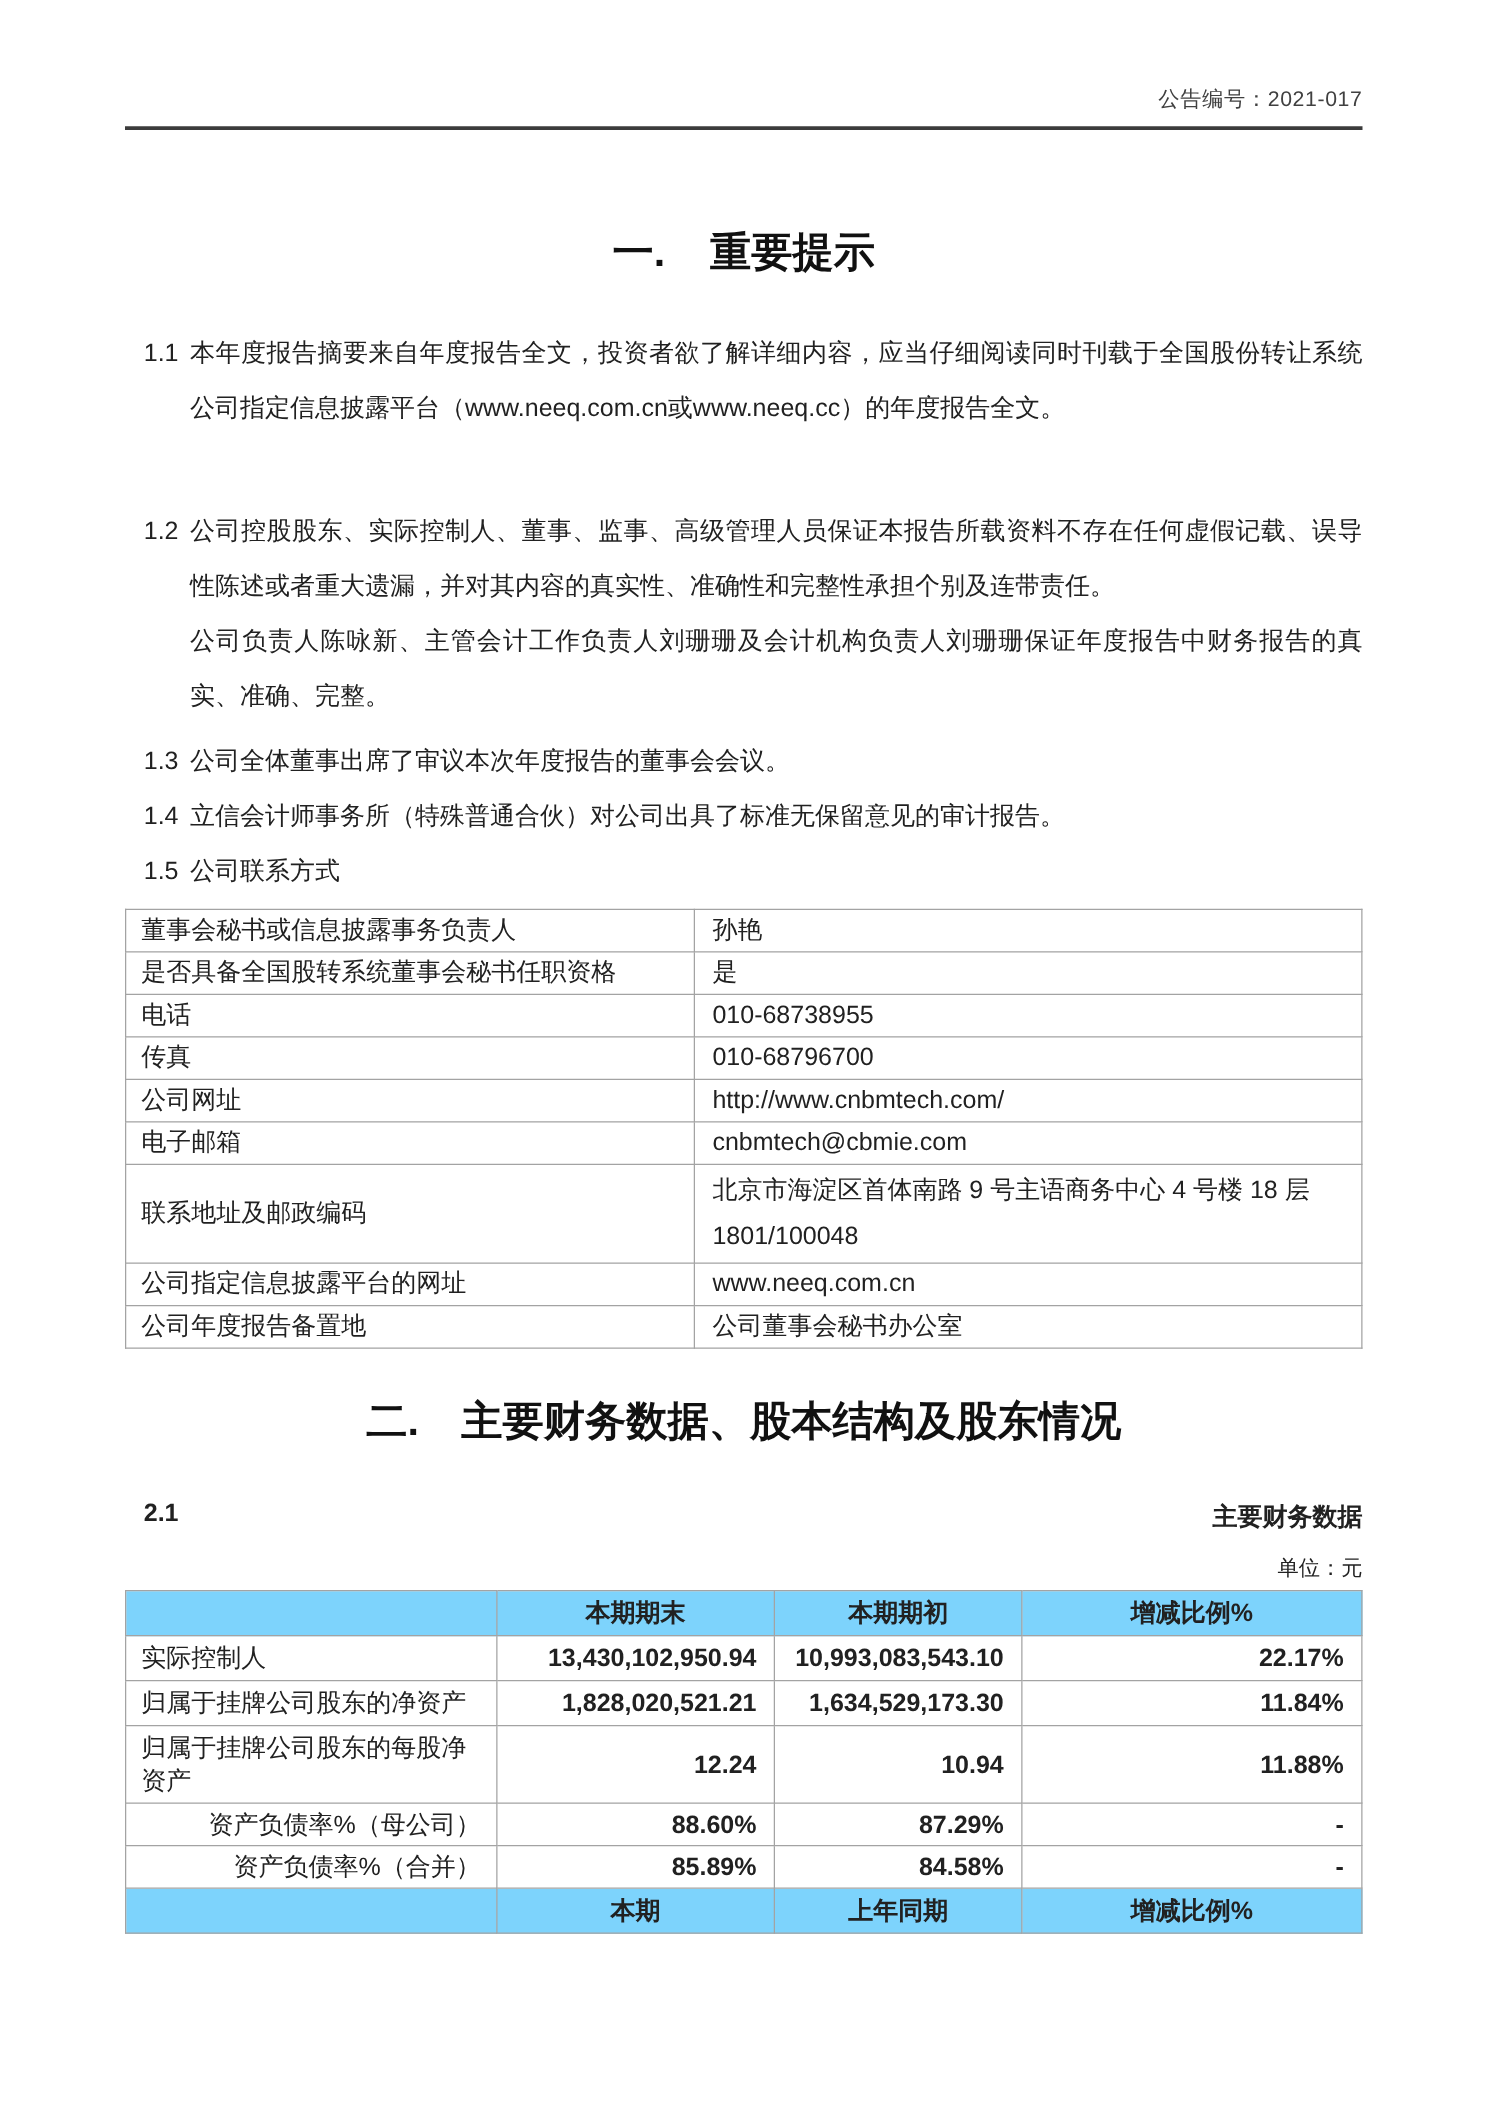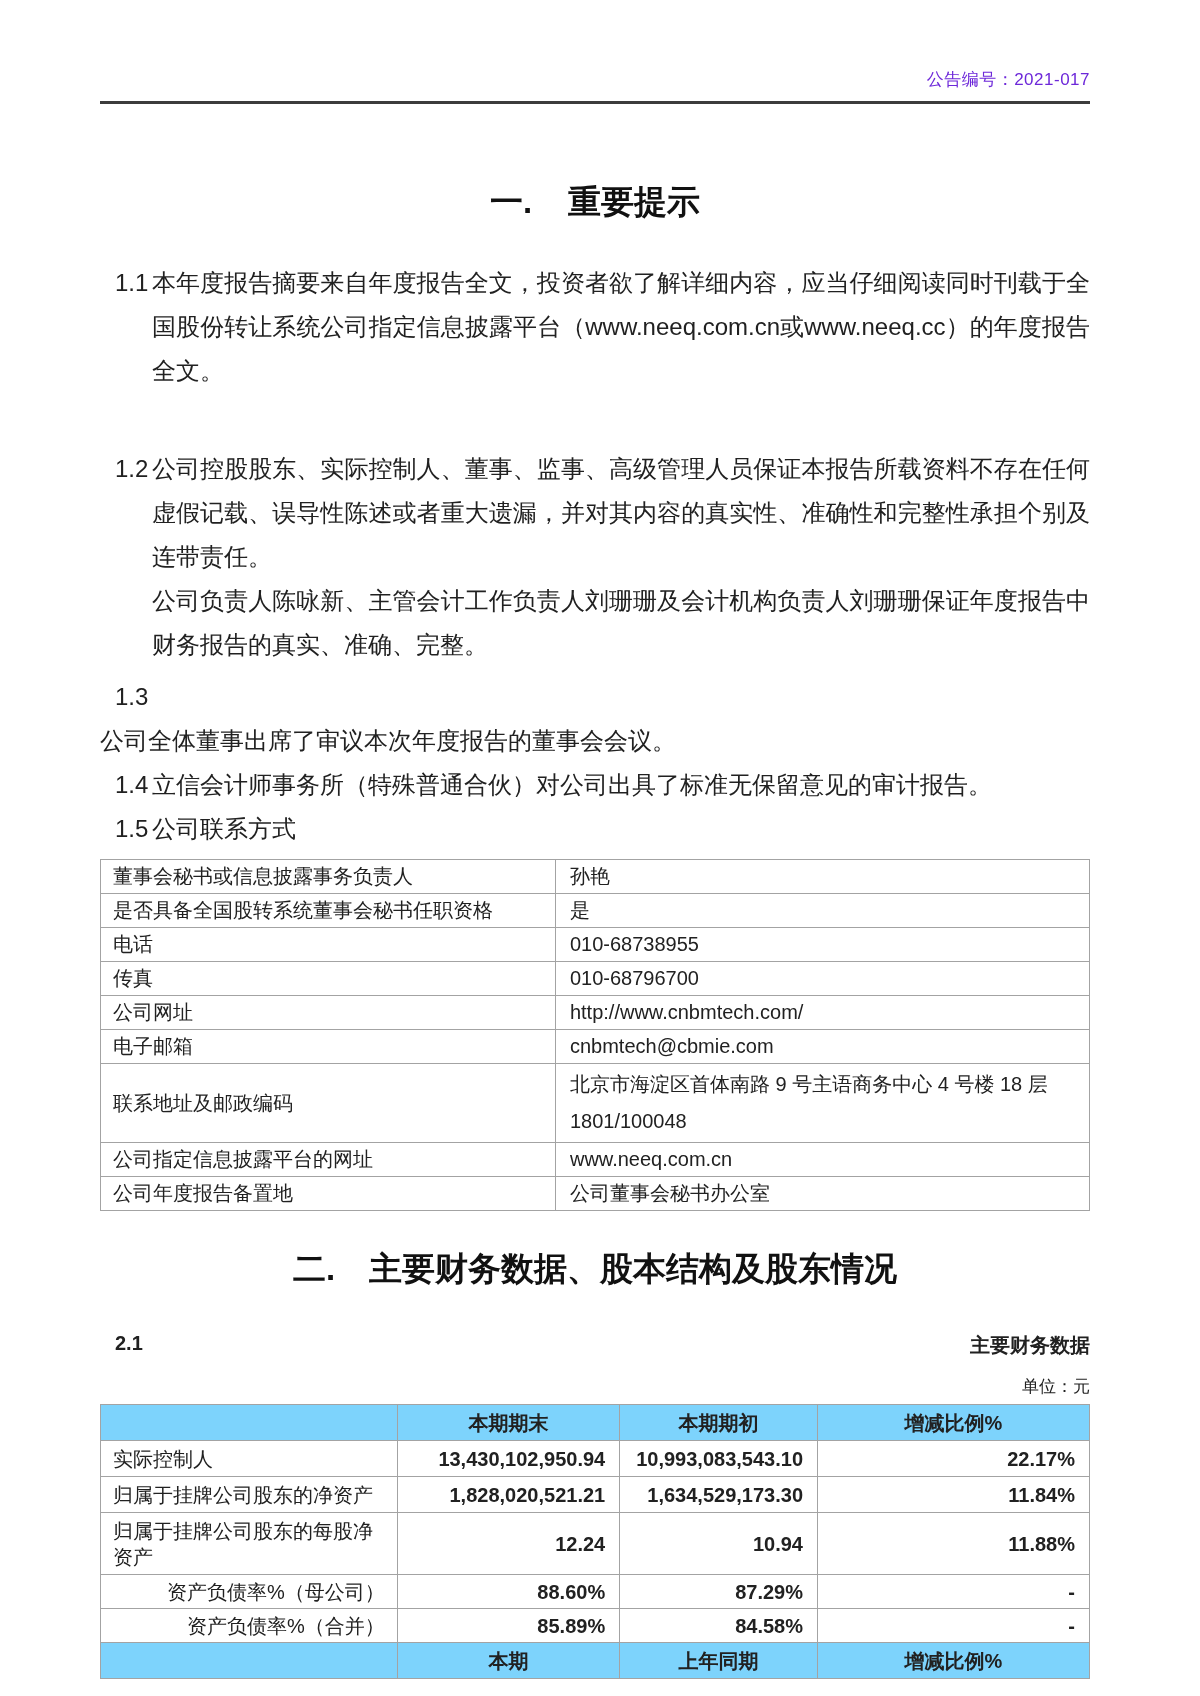--- a/index.html
+++ b/index.html
@@ -3,34 +3,34 @@
 <meta charset="utf-8">
 <style>
   html,body { margin:0; padding:0; background:#e9e9e9; }
   .page {
     width:1200px; height:1696px; background:#ffffff; margin:0 auto;
     font-family:"Liberation Sans","DejaVu Sans",sans-serif;
     color:#212121; box-sizing:border-box; overflow:hidden;
   }
   .content { padding:68px 110px 0 100px; box-sizing:border-box; }
 
-  .doc-num { text-align:right; font-size:17px; color:#6d28d9; letter-spacing:0.5px; }
+  .doc-num { text-align:right; font-size:17px; color:#404040; letter-spacing:0.5px; }
   .header-rule { border:none; border-bottom:3px solid #3c3c3c; margin:10px 0 0 0; }
 
   .main-title {
     margin-top:76px; display:flex; justify-content:center; align-items:baseline;
     gap:36px; font-size:33px; font-weight:bold; color:#111;
   }
 
-  .para { display:flex; font-size:24px; line-height:44px; }
+  .para { display:flex; font-size:20px; line-height:44px; }
   .para .pnum { width:37px; flex-shrink:0; padding-left:15px; box-sizing:content-box; }
   .para .ptext { flex:1; text-align:justify; }
   .p11 { margin-top:36px; }
   .p12 { margin-top:54px; }
-  .p13 { margin-top:8px;flex-direction:column; }
+  .p13 { margin-top:8px; }
   .p14 { margin-top:0; }
   .p15 { margin-top:0; }
 
   table { border-collapse:collapse; table-layout:fixed; width:100%; }
   td { border:1px solid #a3a3a3; font-size:20px; vertical-align:middle; box-sizing:border-box; }
 
   .contact-table { margin-top:8px; }
   .contact-table col.c1 { width:46%; }
   .contact-table col.c2 { width:54%; }
   .contact-table td { height:34px; padding:2px 12px; line-height:1.35; }

